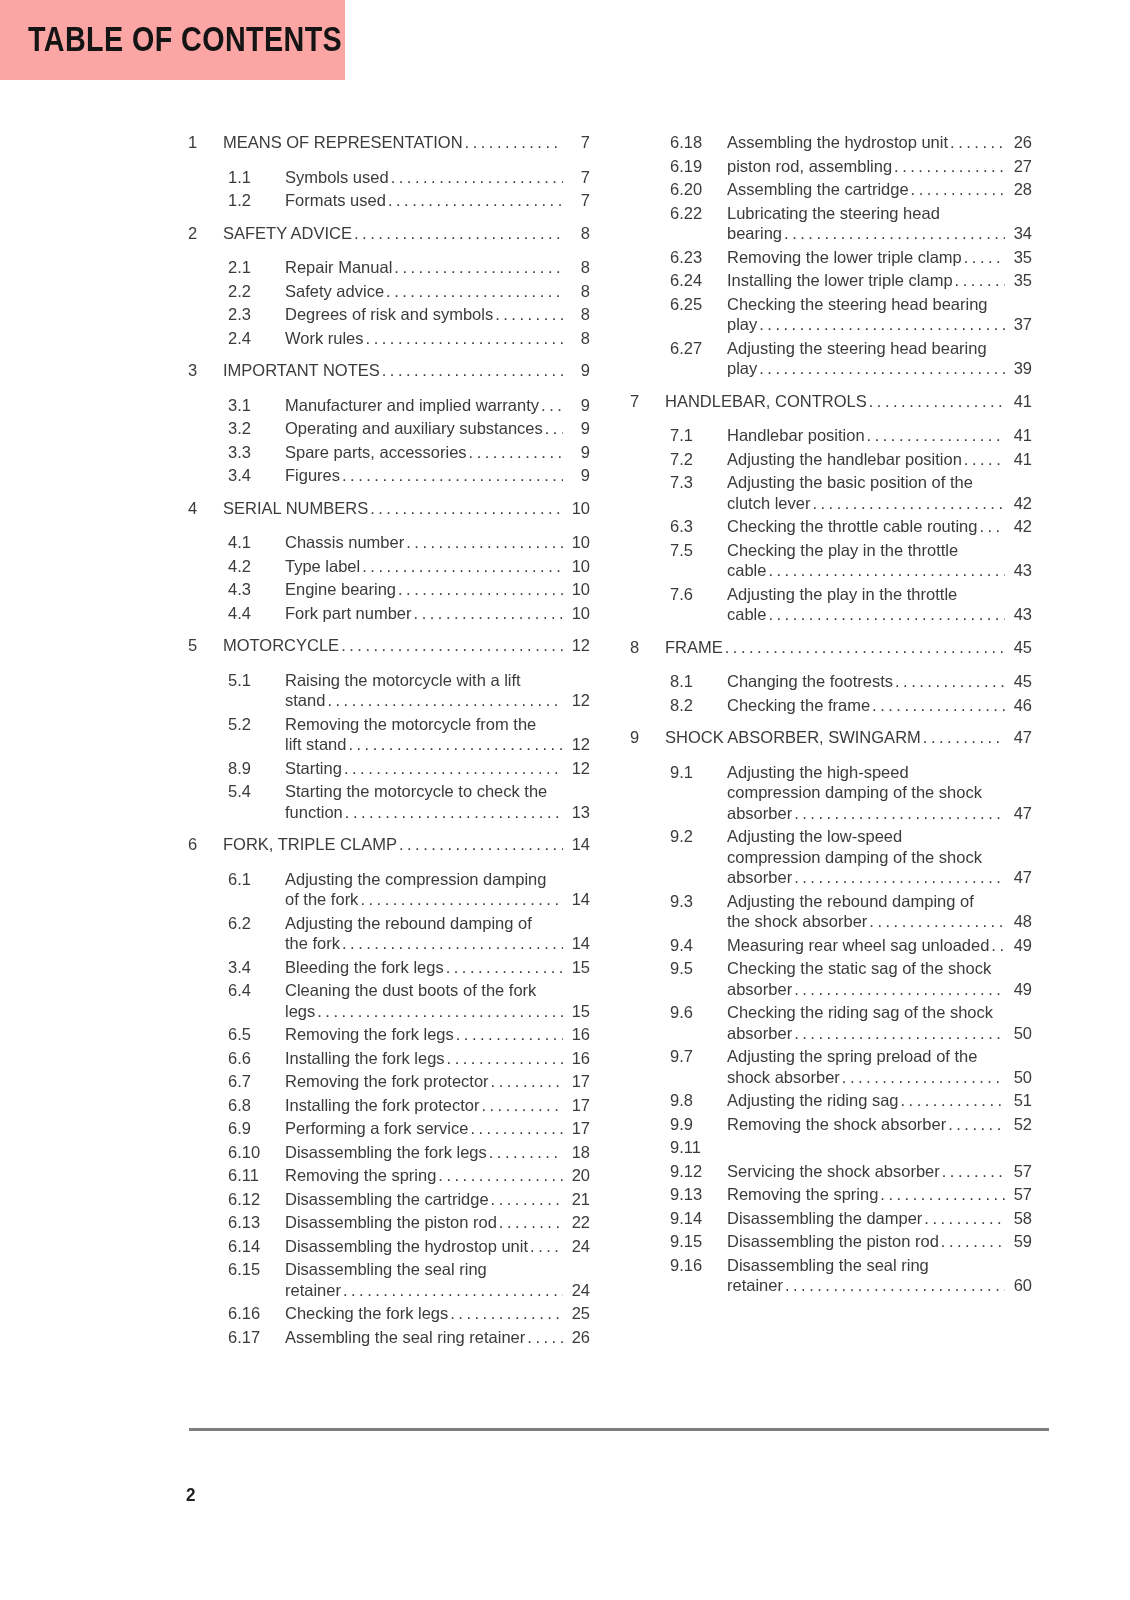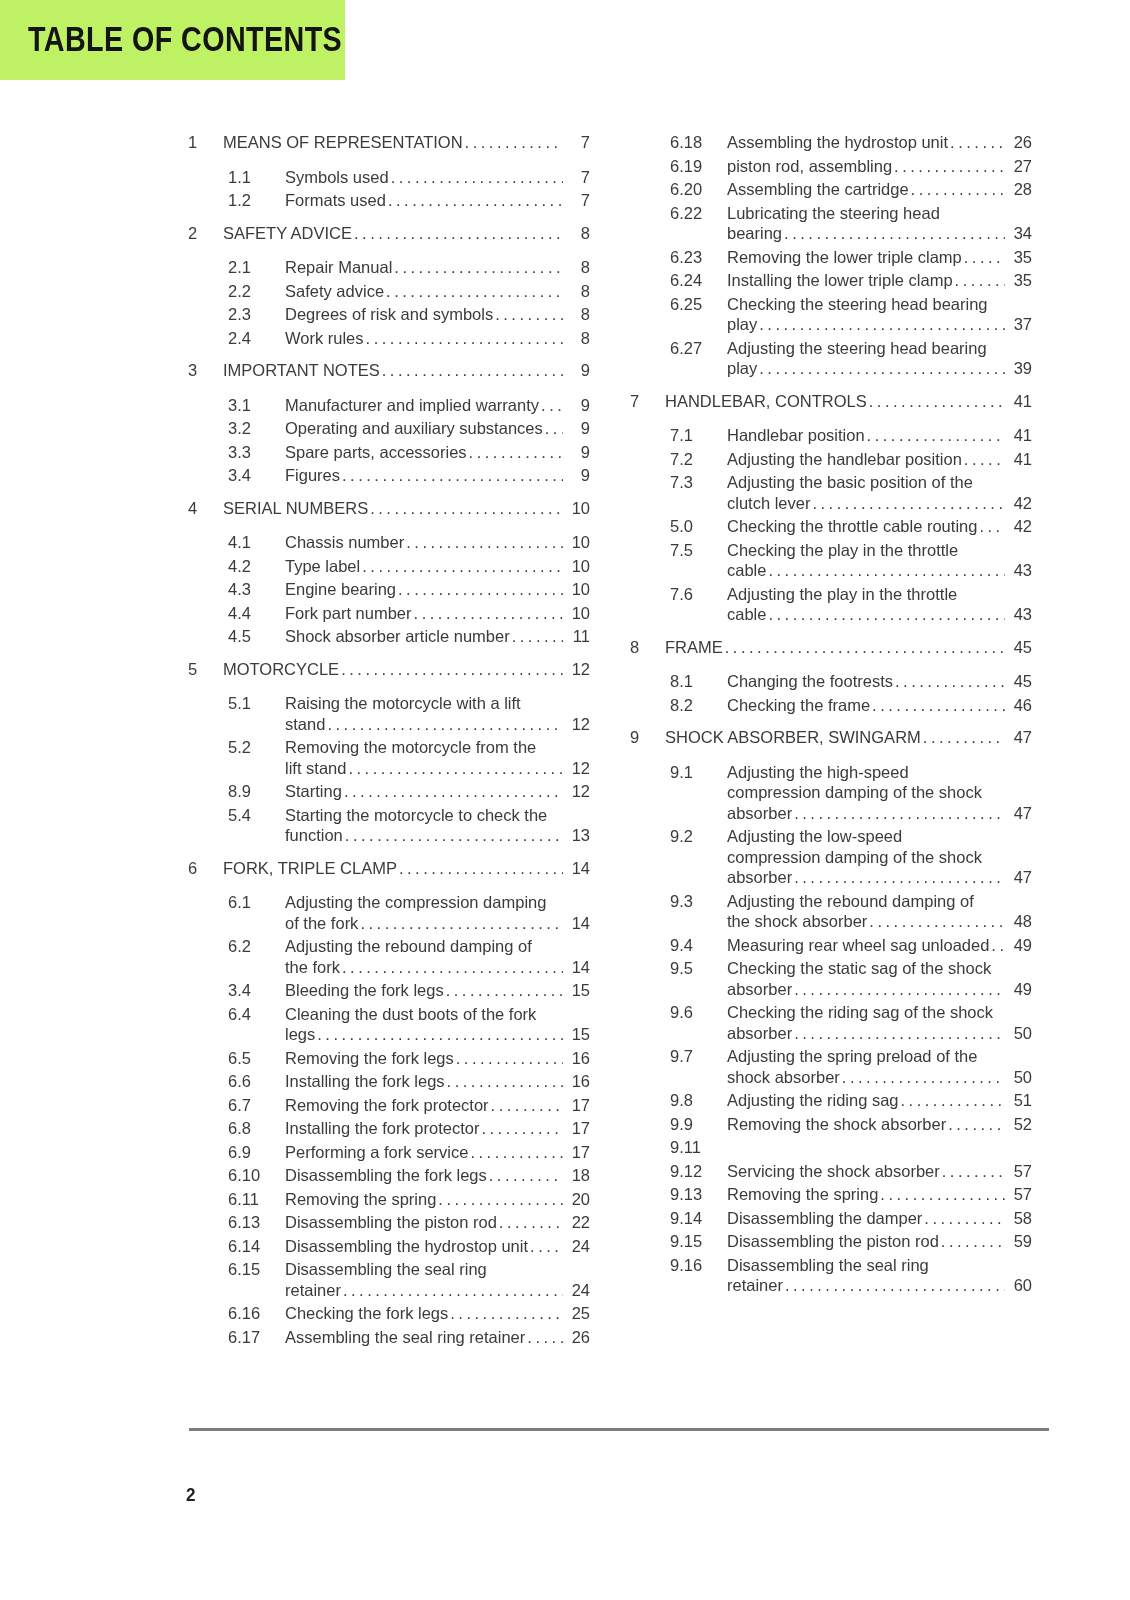--- a/index.html
+++ b/index.html
@@ -3,21 +3,21 @@
 <meta charset="utf-8">
 <style>
   html,body { margin:0; padding:0; }
   body {
     width:1130px; height:1600px; background:#ffffff; position:relative;
     font-family:"Liberation Sans", sans-serif; color:#3b3b3b;
     overflow:hidden;
   }
   .header-bar {
     position:absolute; left:0; top:0; width:345px; height:80px;
-    background:#bef264;
+    background:#fca5a5;
   }
   .header-title {
     margin:0; position:absolute; left:28px; top:50%;
     transform:translateY(-52%) scaleX(0.82); transform-origin:left center;
     font-size:35px; font-weight:bold; color:#141414; letter-spacing:0.5px;
     white-space:nowrap;
   }
   .columns {
     position:absolute; left:188px; top:132px;
     display:flex; gap:40px;
@@ -239,30 +239,20 @@
       <div class="row entry">
         <span class="num">4.4</span>
         <div class="content">
           <div class="lline last">
             <span class="t">Fork part number</span>
             <span class="dots"></span>
             <span class="pg">10</span>
           </div>
         </div>
       </div>
-      <div class="row entry">
-        <span class="num">4.5</span>
-        <div class="content">
-          <div class="lline last">
-            <span class="t">Shock absorber article number</span>
-            <span class="dots"></span>
-            <span class="pg">11</span>
-          </div>
-        </div>
-      </div>
       <div class="row chapter">
         <span class="num">5</span>
         <div class="content">
           <div class="lline last">
             <span class="t">MOTORCYCLE</span>
             <span class="dots"></span>
             <span class="pg">12</span>
           </div>
         </div>
       </div>
@@ -426,20 +416,30 @@
         <span class="num">6.11</span>
         <div class="content">
           <div class="lline last">
             <span class="t">Removing the spring</span>
             <span class="dots"></span>
             <span class="pg">20</span>
           </div>
         </div>
       </div>
       <div class="row entry">
+        <span class="num">6.12</span>
+        <div class="content">
+          <div class="lline last">
+            <span class="t">Disassembling the cartridge</span>
+            <span class="dots"></span>
+            <span class="pg">21</span>
+          </div>
+        </div>
+      </div>
+      <div class="row entry">
         <span class="num">6.13</span>
         <div class="content">
           <div class="lline last">
             <span class="t">Disassembling the piston rod</span>
             <span class="dots"></span>
             <span class="pg">22</span>
           </div>
         </div>
       </div>
       <div class="row entry">
@@ -603,21 +603,21 @@
         <div class="content">
           <div class="lline"><span class="t">Adjusting the basic position of the</span></div>
           <div class="lline last">
             <span class="t">clutch lever</span>
             <span class="dots"></span>
             <span class="pg">42</span>
           </div>
         </div>
       </div>
       <div class="row entry">
-        <span class="num">5.0</span>
+        <span class="num">6.3</span>
         <div class="content">
           <div class="lline last">
             <span class="t">Checking the throttle cable routing</span>
             <span class="dots"></span>
             <span class="pg">42</span>
           </div>
         </div>
       </div>
       <div class="row entry">
         <span class="num">7.5</span>

